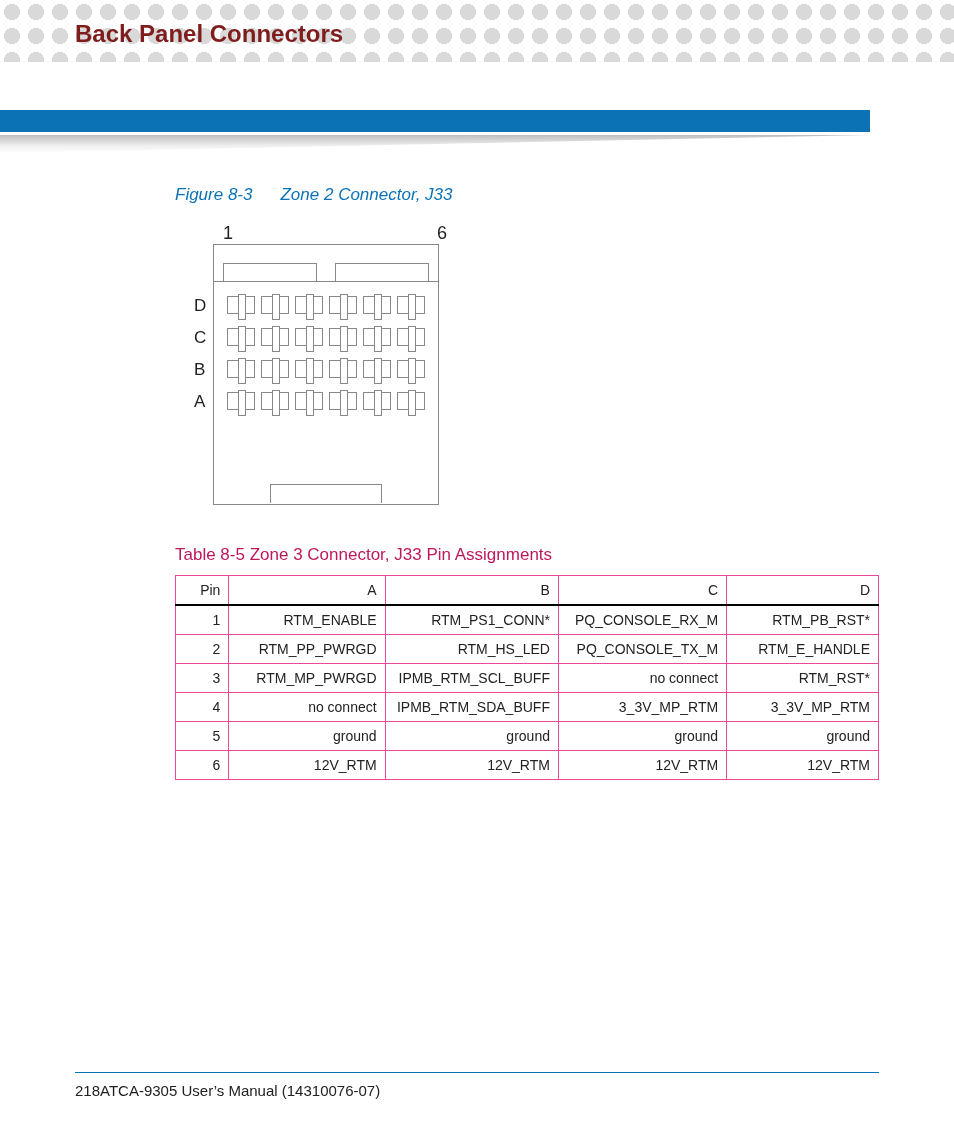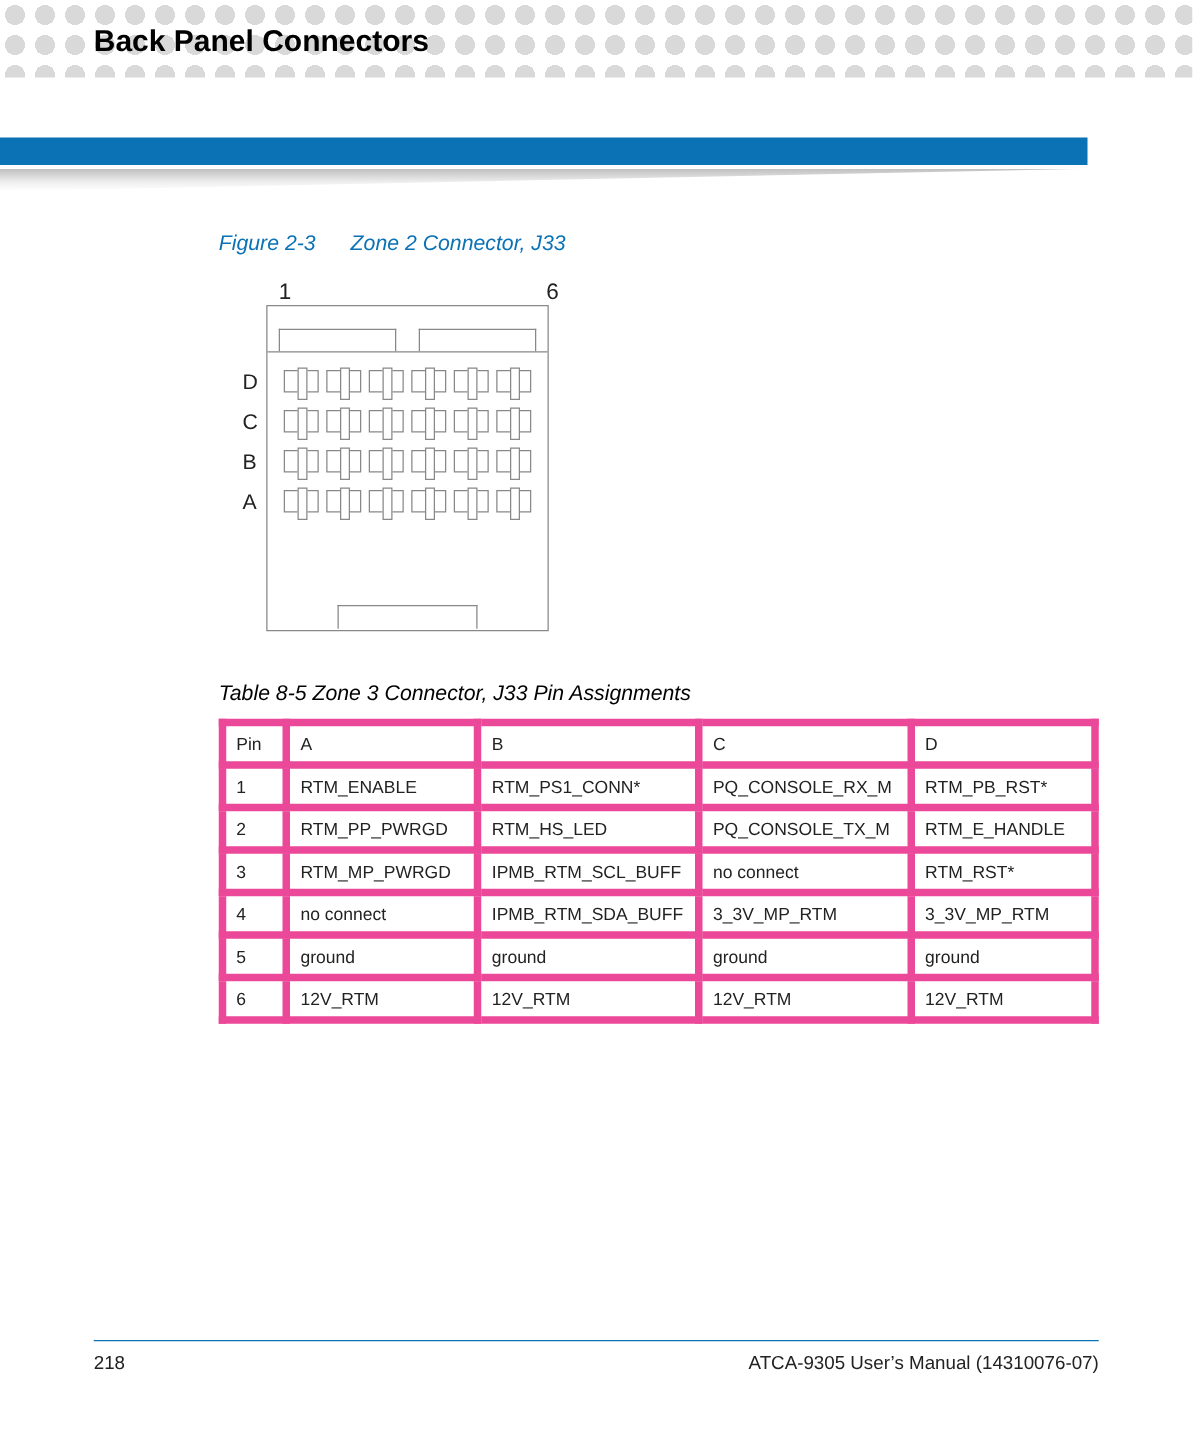--- a/index.html
+++ b/index.html
@@ -1,21 +1,21 @@
 <!DOCTYPE html>
 <html><head>
 <meta charset="utf-8">
 <style>
   html,body{margin:0;padding:0;background:#fff;font-family:"Segoe UI",Arial,sans-serif;color:#222}
   .page{width:954px;height:1145px;position:relative;box-sizing:border-box;overflow:hidden}
   
   .dots{position:absolute;left:0;top:0;width:100%;height:62px;
         background-image:radial-gradient(#d9d9d9 0 8px,transparent 8px);
         background-size:24px 24px;background-position:0 0}
-  .section-title{position:absolute;left:75px;top:20px;color:#000000;font-weight:700;font-size:24px;font-style:normal}
+  .section-title{position:absolute;left:75px;top:20px;color:#7f1d1d;font-weight:700;font-size:24px;font-style:normal}
   .blue-bar{position:absolute;left:0;top:110px;width:870px;height:22px;background:#0b72b5}
   .grad-bar{position:absolute;left:0;top:135px;width:870px;height:18px;
         background:linear-gradient(to bottom,#bfbfbf,#efefef 60%,#fff);
         clip-path:polygon(0 0,100% 0,100% 0,0 100%)}
   .content{position:absolute;left:75px;top:185px;width:800px}
   .cap{color:#0b72b5;font-style:italic;font-size:17px;margin:0 0 18px 100px}
   .cap .gap{display:inline-block;width:28px}
   
   .diagram{margin-left:110px;margin-bottom:40px}
   .dia-top-labels{font-size:18px;color:#222;margin-left:28px;width:224px;display:flex;justify-content:space-between;padding:0 10px}
@@ -24,43 +24,43 @@
   .align-slot{flex:1;position:relative}
   .align-slot::after{content:"";position:absolute;left:8%;right:8%;top:18px;bottom:0;border:1px solid #888;border-bottom:none}
   .pin-block{padding:14px 6px 10px}
   .pin-row{display:flex;gap:6px;justify-content:center;margin-bottom:14px;position:relative}
   .pin{width:28px;height:18px;border:1px solid #888;box-sizing:border-box;position:relative;background:#fff}
   .pin::after{content:"";position:absolute;left:10px;top:-3px;width:6px;height:24px;border:1px solid #888;background:#fff}
   .row-label{position:absolute;left:-26px;top:0;font-size:17px;color:#222}
   .bottom-tab{height:70px;position:relative;border-top:none}
   .bottom-tab::after{content:"";position:absolute;left:25%;right:25%;top:50px;height:18px;border:1px solid #888;border-bottom:none}
   
-  .tcap{color:#000000;font-style:italic;font-size:17px;margin:10px 0 10px 100px}
+  .tcap{color:#be185d;font-size:17px;margin:10px 0 10px 100px}
   table.pins{border-collapse:collapse;width:704px;margin-left:100px;font-size:14px;color:#222}
-  table.pins th,table.pins td{border:6px solid #ec4899;padding:6px 8px;text-align:left;vertical-align:top;font-weight:400}
+  table.pins th,table.pins td{border:1px solid #ec4899;padding:6px 8px;text-align:right;vertical-align:top;font-weight:400}
   table.pins thead tr{border-bottom:2px solid #000}
   table.pins th{font-weight:400}
   table.pins .c0{width:54px}
   table.pins .c1,.c2,.c3,.c4{width:160px}
   
   .foot-rule{position:absolute;left:75px;right:75px;top:1072px;border-top:1px solid #0b72b5}
-  .foot{position:absolute;left:75px;right:75px;top:1082px;display:flex;justify-content:space-between;font-size:15px;color:#222}
+  .foot{position:absolute;left:75px;right:75px;top:1082px;display:flex;justify-content:flex-start;font-size:15px;color:#222}
 </style>
 </head>
 <body>
 <div class="page">
 
   <div class="dots"></div>
   <div class="section-title">Back Panel Connectors</div>
   <div class="blue-bar"></div>
   <div class="grad-bar"></div>
 
   <div class="content">
     <p class="cap">
-      <span>Figure 2-3</span><span class="gap"></span><span>Zone 2 Connector, J33</span>
+      <span>Figure 8-3</span><span class="gap"></span><span>Zone 2 Connector, J33</span>
     </p>
 
     <div class="diagram">
       <div class="dia-top-labels">
         <span>1</span>
         <span>6</span>
       </div>
       <div class="connector">
         <div class="alignment-row">
           <div class="align-slot"></div>

